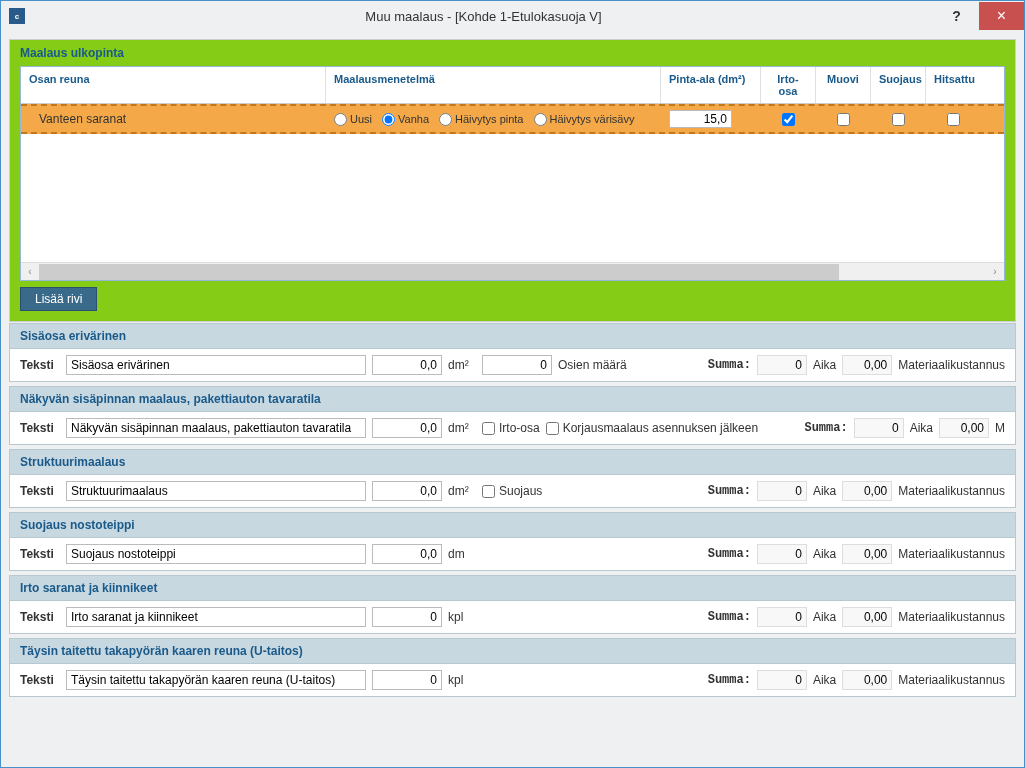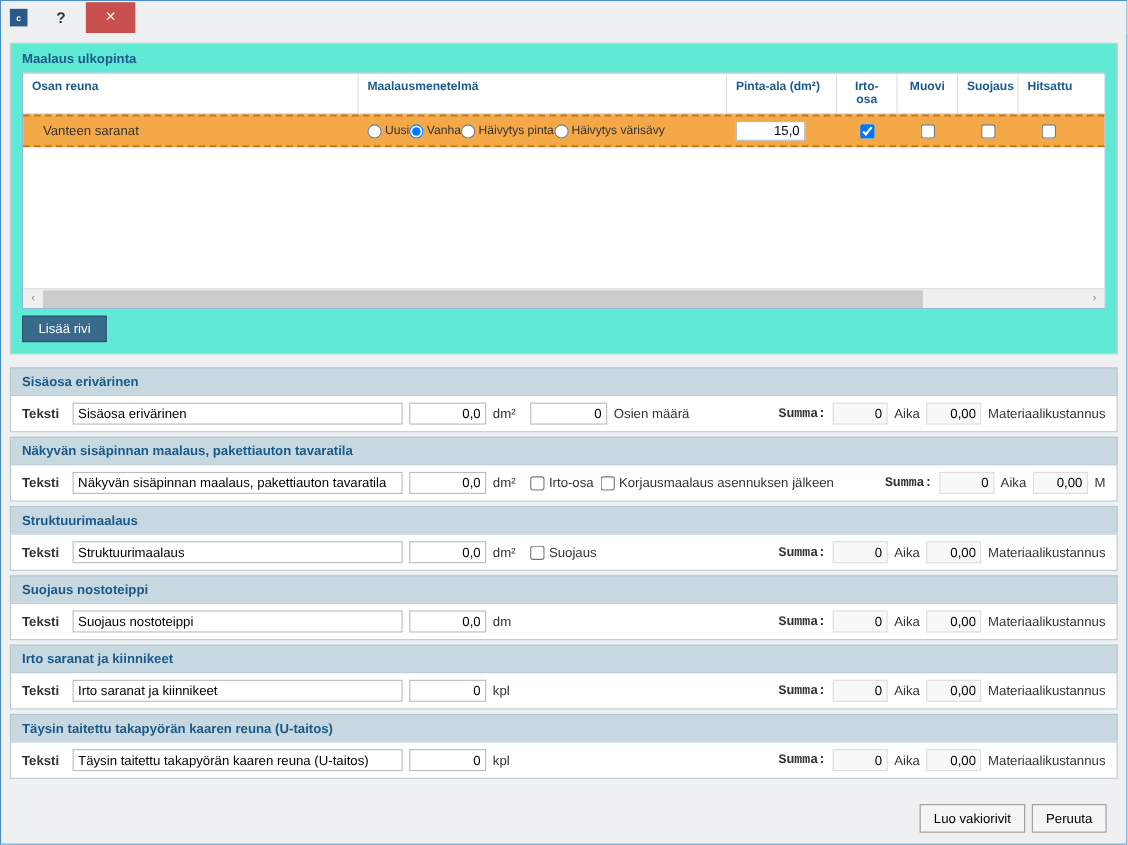--- a/index.html
+++ b/index.html
@@ -6,34 +6,34 @@
 body { font-family: "Segoe UI", Tahoma, sans-serif; font-size: 12px; background: #eef0f1; color: #333; }
 .window { width: 1025px; height: 768px; background: #eef0f1; border: 1px solid #4a90c8; position: relative; }
 .titlebar { height: 30px; background: #eef0f1; display: flex; align-items: center; padding: 0 0 0 8px; }
 .titlebar-icon { width: 16px; height: 16px; background: #2a5a8a; margin-right: 8px; display:flex;align-items:center;justify-content:center;color:#fff;font-size:8px;font-weight:bold;}
 .titlebar-title { flex: 1; text-align: center; font-size: 13px; color: #333; }
 .titlebar-controls { display: flex; }
 .titlebar-btn { width: 45px; height: 28px; display: flex; align-items: center; justify-content: center; font-size: 14px; }
 .titlebar-btn.help { font-weight: bold; }
 .titlebar-btn.close { background: #c8504f; color: #fff; font-size: 16px; }
 .content { padding: 8px; height: calc(100% - 30px); overflow: hidden; }
-.panel { background: #5eead4; border: 1px solid #ccc; padding: 6px 10px 10px 10px; margin-bottom: 12px; }
+.panel { background: #84cc16; border: 1px solid #ccc; padding: 6px 10px 10px 10px; margin-bottom: 1px; }
 .panel-title { color: #1a5a8a; font-weight: bold; font-size: 12px; margin-bottom: 6px; }
 .grid { border: 1px solid #94b8d8; background: #fff; }
 .grid-header { display: flex; background: #fff; border-bottom: 1px solid #ccc; font-size: 11px; color: #1a5a8a; font-weight: bold; }
 .grid-header > div { padding: 6px 8px; border-right: 1px solid #e0e0e0; }
 .grid-header > div:last-child { border-right: none; }
 .col-name { width: 305px; }
 .col-method { width: 335px; }
 .col-area { width: 100px; text-align: left; }
 .col-chk { width: 55px; text-align: center; }
 .grid-row { display: flex; background: #f5a848; border-top: 2px dashed #c07820; border-bottom: 2px dashed #c07820; font-size: 12px; }
 .grid-row > div { padding: 4px 8px; display: flex; align-items: center; }
 .grid-row .col-name { padding-left: 18px; }
-.radio-group { display: flex; gap: 0; align-items: center; }
+.radio-group { display: flex; gap: 10px; align-items: center; }
 .radio-group label { display: flex; align-items: center; gap: 3px; font-size: 11px; }
 .grid-row input[type=text] { width: 63px; text-align: right; padding: 1px 4px; font-size: 12px; border: 1px solid #bbb; background:#fff; }
 .grid-row input[type=checkbox] { margin: 0 auto; }
 .grid-body { height: 128px; background: #fff; }
 .scrollbar-h { height: 18px; background: #f0f0f0; display: flex; align-items: center; border-top: 1px solid #ddd; }
 .scroll-btn { width: 18px; height: 18px; display: flex; align-items: center; justify-content: center; color: #888; font-size: 10px; }
 .scroll-thumb { flex: 0 0 800px; height: 16px; background: #ccc; }
 .scroll-track { flex: 1; }
 .btn-row { display: flex; justify-content: flex-start; margin-top: 6px; }
 .btn { padding: 4px 14px; background: #f5f5f5; border: 1px solid #999; font-size: 12px; cursor: pointer; }
@@ -50,20 +50,21 @@
 .section-body label.chk { display: flex; align-items: center; gap: 4px; }
 .footer { position: absolute; bottom: 10px; right: 18px; display: flex; gap: 6px; }
 .footer .btn { padding: 5px 12px; }
 </style>
 </head>
 <body>
 
 <div class="window">
   <div class="titlebar">
     <div class="titlebar-icon">c</div>
+    <div class="titlebar-title">Muu maalaus - [Kohde 1-Etulokasuoja V]</div>
     <div class="titlebar-controls">
       <div class="titlebar-btn help">?</div>
       <div class="titlebar-btn close">×</div>
     </div>
   </div>
 
   <div class="content">
 
     <div class="panel">
       <div class="panel-title">Maalaus ulkopinta</div>
@@ -209,17 +210,13 @@
           <span class="summa">Summa:</span>
           <input type="text" class="num-ro" value="0" readonly="" style="">
           <span>Aika</span>
           <input type="text" class="num-ro" value="0,00" readonly="" style="">
           <span>Materiaalikustannus</span>
         </div>
       </div>
 
   </div>
 
-  <div class="footer">
-    <button class="btn">Luo vakiorivit</button>
-    <button class="btn">Peruuta</button>
-  </div>
 </div>
 
 </body></html>

